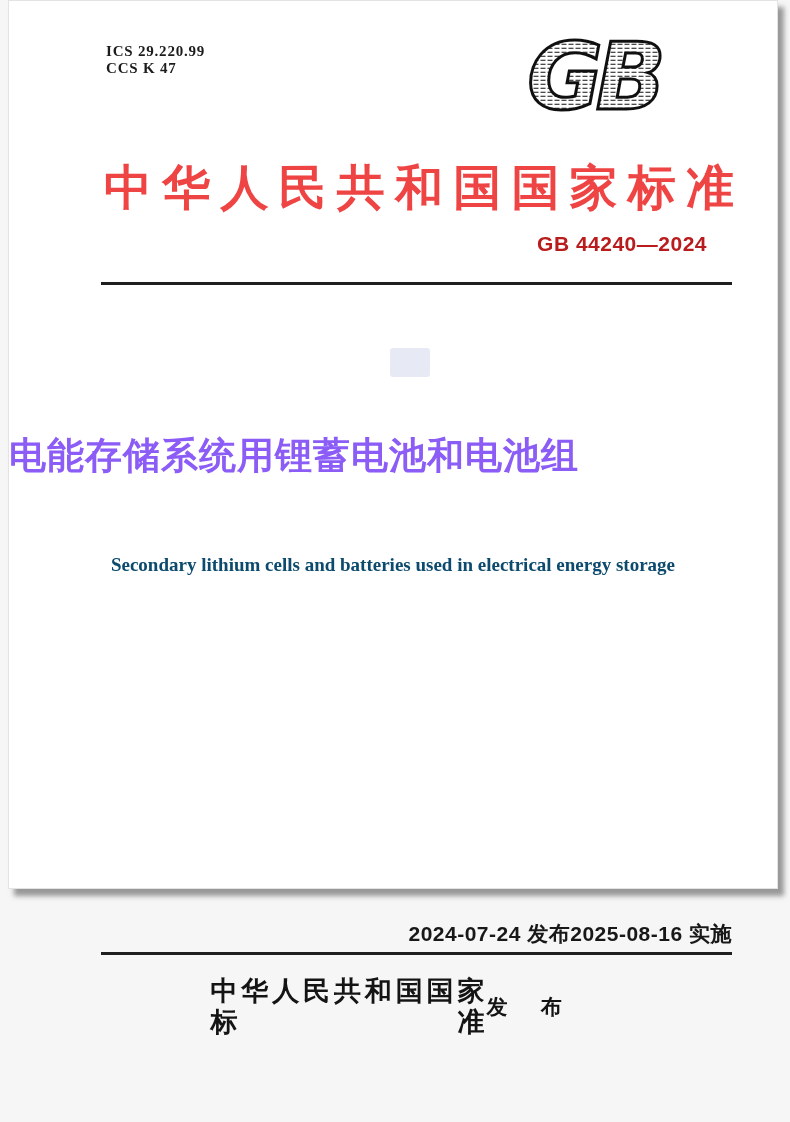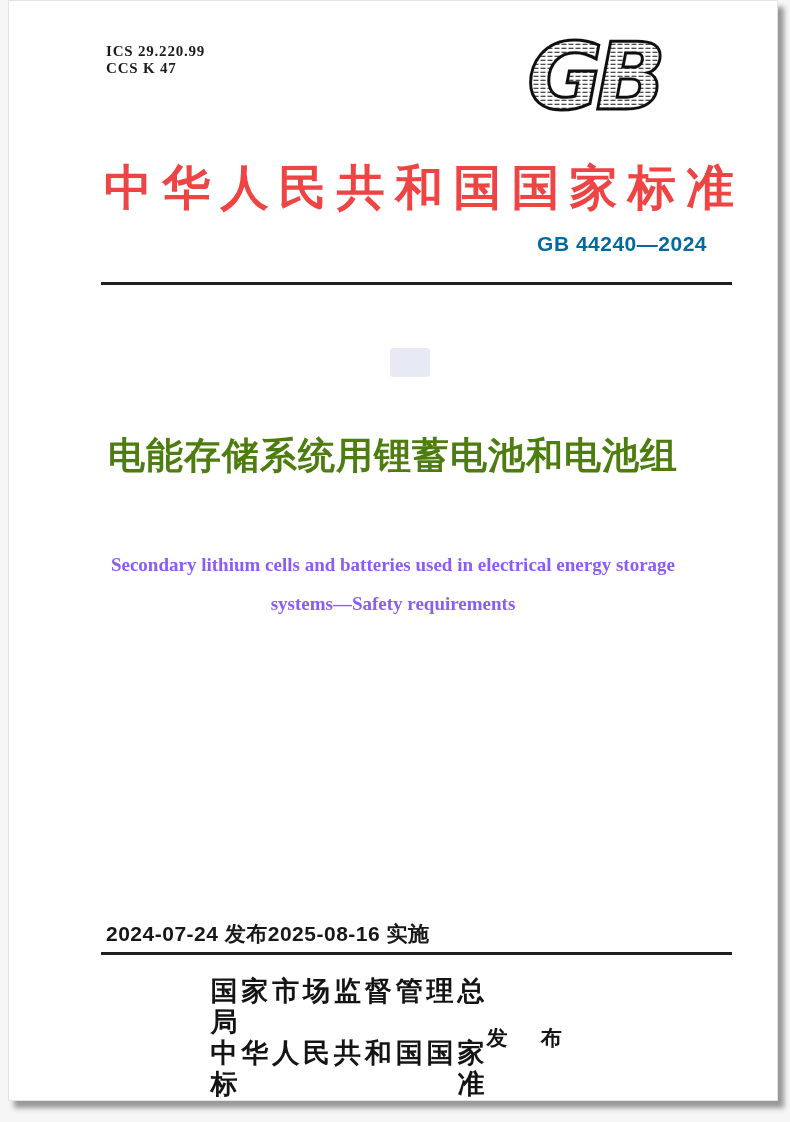--- a/index.html
+++ b/index.html
@@ -5,21 +5,21 @@
   * { margin: 0; padding: 0; box-sizing: border-box; }
   html, body {
     width: 790px; height: 1122px;
     background: #f6f6f6;
     overflow: hidden;
     font-family: "Liberation Serif", "DejaVu Serif", serif;
   }
   .page {
     position: absolute;
     left: 8px; top: 0;
-    width: 770px; height: 1101px;
+    width: 770px; height: 889px;
     background: #ffffff;
     border: 1px solid #e3e3e3;
     box-shadow: 6px 7px 5px rgba(120,120,120,0.75);
   }
   
   .codes {
     position: absolute;
     left: 97px; top: 42px;
     font-size: 15px;
     font-weight: bold;
@@ -45,21 +45,21 @@
     text-align: justify;
     text-align-last: justify;
     font-family: "Liberation Serif", "DejaVu Serif", serif;
     white-space: nowrap;
   }
   .std-number {
     position: absolute;
     right: 70px; top: 231px;
     font-size: 21px;
     font-weight: bold;
-    color: #0369a1;
+    color: #b91c1c;
     font-family: "Liberation Sans", "DejaVu Sans", sans-serif;
     letter-spacing: 0.5px;
   }
   .rule {
     position: absolute;
     left: 92px;
     width: 631px;
     height: 3px;
     background: #1f1f1f;
   }
@@ -72,48 +72,47 @@
     width: 40px; height: 29px;
     background: #dfe3f0;
     opacity: 0.75;
     border-radius: 3px;
   }
   
   .title-zh {
     position: absolute;
     left: 0; top: 424px;
     width: 100%;
-    text-align: center;
     font-size: 37px;
     font-weight: bold;
-    color: #4d7c0f;
+    color: #8b5cf6;
     line-height: 62px;
     letter-spacing: 1px;
     font-family: "Liberation Sans", "DejaVu Sans", sans-serif;
   }
   .title-zh .line2 { letter-spacing: 5px; }
   
   .title-en {
     position: absolute;
     left: 0; top: 544px;
     width: 100%;
     text-align: center;
     font-size: 19px;
     font-weight: bold;
-    color: #8b5cf6;
+    color: #0c4a6e;
     line-height: 39px;
     font-family: "Liberation Serif", "DejaVu Serif", serif;
   }
   
   .dates {
     position: absolute;
     left: 97px; top: 919px;
     width: 626px;
     display: flex;
-    justify-content: flex-start;
+    justify-content: flex-end;
     font-size: 21px;
     font-weight: bold;
     color: #181818;
     font-family: "Liberation Sans", "DejaVu Sans", sans-serif;
     letter-spacing: 0.5px;
   }
   
   .publisher {
     position: absolute;
     left: 0; top: 975px;
@@ -169,31 +168,29 @@
   <div class="rule rule-top"></div>
 
   <div class="watermark"></div>
 
   <div class="title-zh">
     <div class="line1">电能存储系统用锂蓄电池和电池组</div>
   </div>
 
   <div class="title-en">
     <div>Secondary lithium cells and batteries used in electrical energy storage</div>
-    <div>systems—Safety requirements</div>
   </div>
 
   <div class="dates">
     <span>2024-07-24 发布</span>
     <span>2025-08-16 实施</span>
   </div>
 
   <div class="rule rule-bottom"></div>
 
   <div class="publisher">
     <div class="names">
-      <div>国家市场监督管理总局</div>
       <div>中华人民共和国国家标准</div>
     </div>
     <div class="publish-label">发 布</div>
   </div>
 
 </div>
 
 </body></html>

